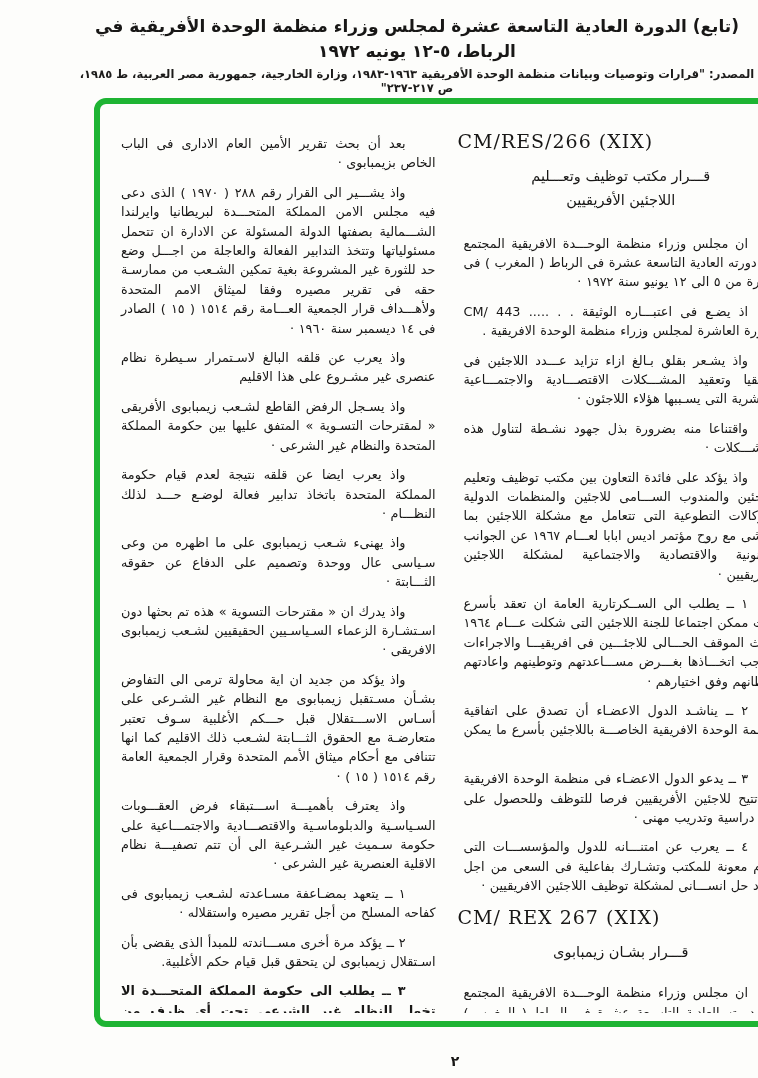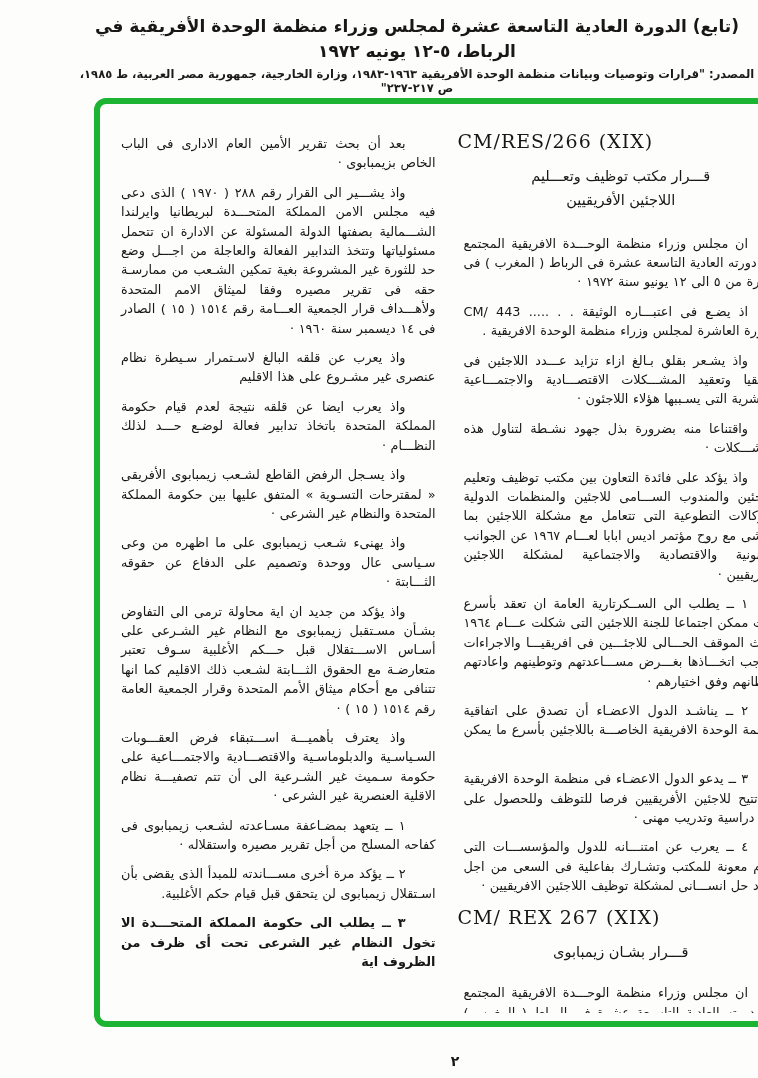--- a/index.html
+++ b/index.html
@@ -112,23 +112,24 @@
         <p class="block block-para">٣ ــ يدعو الدول الاعضـاء فى منظمة الوحدة الافريقية أن تتيح للاجئين الأفريقيين فرصا للتوظف وللحصول على منح دراسية وتدريب مهنى ·</p>
         <p class="block block-para">٤ ــ يعرب عن امتنـــانه للدول والمؤسســـات التى تقدم معونة للمكتب وتشـارك بفاعلية فى السعى من اجل ايجاد حل انســـانى لمشكلة توظيف اللاجئين الافريقيين ·</p>
         <p class="block block-code">CM/ REX 267 (XIX)</p>
         <p class="block block-heading-solo">قـــرار بشـان زيمبابوى</p>
         <p class="block block-para">ان مجلس وزراء منظمة الوحـــدة الافريقية المجتمع فى دورته العادية التاسـعة عشرة فى الرباط ( المغرب ) فى الفترة من ٥ الى ١٢ يونيو سنة ١٩٧٢ ·</p>
       </section>
     <section class="col">
         <p class="block block-para">بعد أن بحث تقرير الأمين العام الادارى فى الباب الخاص بزيمبابوى ·</p>
         <p class="block block-para">واذ يشـــير الى القرار رقم ٢٨٨ ( ١٩٧٠ ) الذى دعى فيه مجلس الامن المملكة المتحـــدة لبريطانيا وايرلندا الشـــمالية بصفتها الدولة المسئولة عن الادارة ان تتحمل مسئولياتها وتتخذ التدابير الفعالة والعاجلة من اجـــل وضع حد للثورة غير المشروعة بغية تمكين الشـعب من ممارسـة حقه فى تقرير مصيره وفقا لميثاق الامم المتحدة ولأهـــداف قرار الجمعية العـــامة رقم ١٥١٤ ( ١٥ ) الصادر فى ١٤ ديسمبر سنة ١٩٦٠ ·</p>
         <p class="block block-para">واذ يعرب عن قلقه البالغ لاسـتمرار سـيطرة نظام عنصرى غير مشـروع على هذا الاقليم</p>
+        <p class="block block-para">واذ يسـجل الرفض القاطع لشـعب زيمبابوى الأفريقى « لمقترحات التسـوية » المتفق عليها بين حكومة المملكة المتحدة والنظام غير الشرعى ·</p>
         <p class="block block-para">واذ يعرب ايضا عن قلقه نتيجة لعدم قيام حكومة المملكة المتحدة باتخاذ تدابير فعالة لوضـع حـــد لذلك النظـــام ·</p>
-        <p class="block block-para">واذ يسـجل الرفض القاطع لشـعب زيمبابوى الأفريقى « لمقترحات التسـوية » المتفق عليها بين حكومة المملكة المتحدة والنظام غير الشرعى ·</p>
         <p class="block block-para">واذ يهنىء شـعب زيمبابوى على ما اظهره من وعى سـياسى عال ووحدة وتصميم على الدفاع عن حقوقه الثـــابتة ·</p>
+        <p class="block block-para">واذ يدرك ان « مقترحات التسوية » هذه تم بحثها دون اسـتشـارة الزعماء السـياسـيين الحقيقيين لشـعب زيمبابوى الافريقى ·</p>
         <p class="block block-para">واذ يؤكد من جديد ان اية محاولة ترمى الى التفاوض بشـأن مسـتقبل زيمبابوى مع النظام غير الشـرعى على أسـاس الاســـتقلال قبل حـــكم الأغلبية سـوف تعتبر متعارضـة مع الحقوق الثـــابتة لشـعب ذلك الاقليم كما انها تتنافى مع أحكام ميثاق الأمم المتحدة وقرار الجمعية العامة رقم ١٥١٤ ( ١٥ ) ·</p>
         <p class="block block-para">واذ يعترف بأهميـــة اســـتبقاء فرض العقـــوبات السـياسـية والدبلوماسـية والاقتصـــادية والاجتمـــاعية على حكومة سـميث غير الشـرعية الى أن تتم تصفيـــة نظام الاقلية العنصرية غير الشرعى ·</p>
         <p class="block block-para">١ ــ يتعهد بمضـاعفة مسـاعدته لشـعب زيمبابوى فى كفاحه المسلح من أجل تقرير مصيره واستقلاله ·</p>
         <p class="block block-para">٢ ــ يؤكد مرة أخرى مســـاندته للمبدأ الذى يقضى بأن اسـتقلال زيمبابوى لن يتحقق قبل قيام حكم الأغلبية.</p>
         <p class="block block-para block-bold">٣ ــ يطلب الى حكومة المملكة المتحـــدة الا تخول النظام غير الشرعى تحت أى ظرف من الظروف اية</p>
       </section>
   </main>
 
   <footer class="ftr">
     <span>٢</span>

